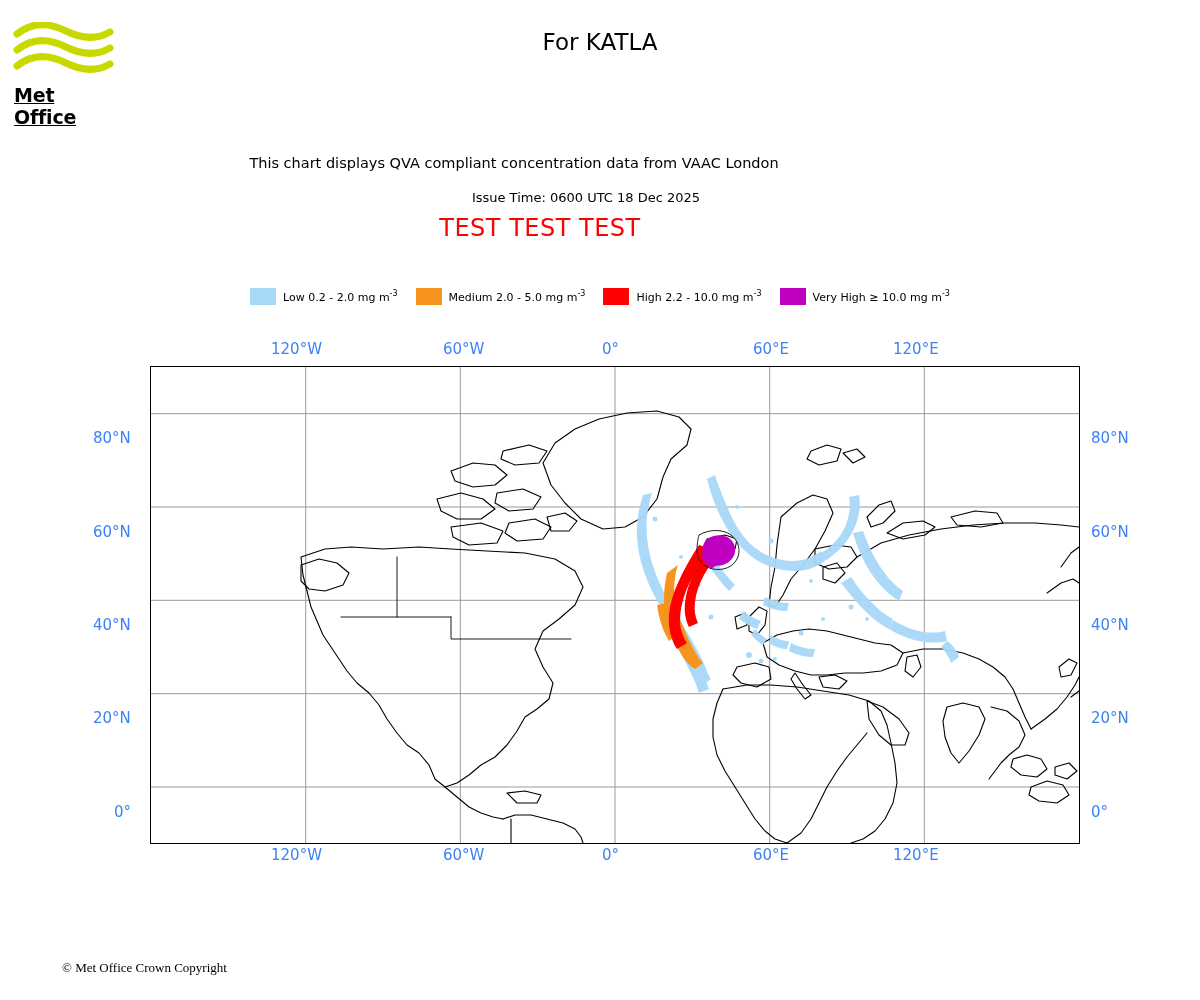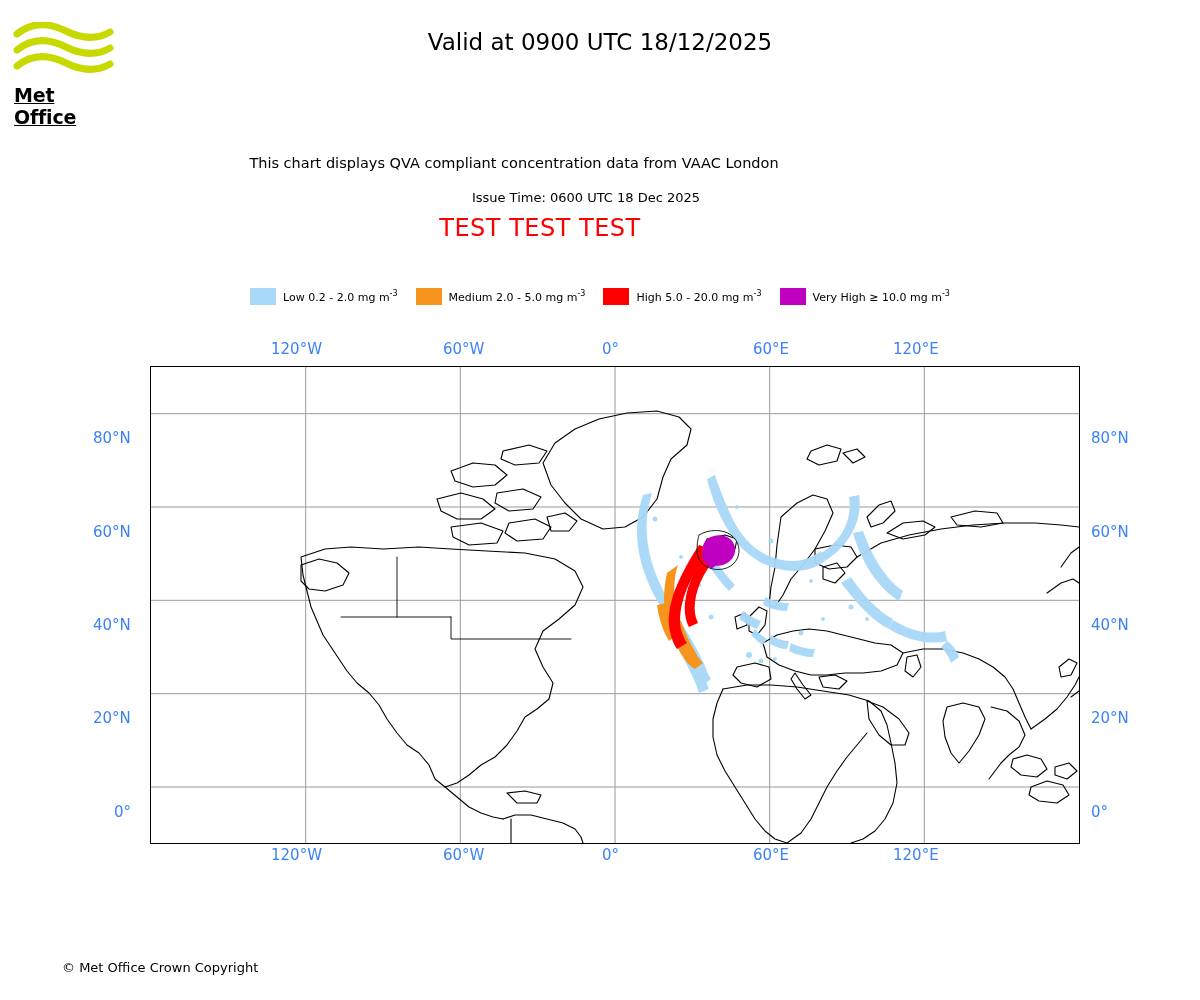--- a/index.html
+++ b/index.html
@@ -130,56 +130,57 @@
     color: #3b82f6;
     white-space: nowrap;
   }
 
   #copyright {
     position: absolute;
     left: 62px;
     top: 960px;
     font-size: 13px;
     color: #000;
+    font-family: Liberation Serif, serif;
   }
 </style>
 </head>
 <body>
 
 <div id="logo">
   <svg width="110" height="62" viewBox="0 0 110 62">
     <g fill="none" stroke="#c8d900" stroke-width="7" stroke-linecap="round">
       <path d="M5,12 C22,-2 40,2 54,9 C68,16 84,18 98,10"></path>
       <path d="M5,28 C22,14 40,18 54,25 C68,32 84,34 98,26"></path>
       <path d="M5,44 C22,30 40,34 54,41 C68,48 84,50 98,42"></path>
     </g>
   </svg>
   <div class="logo-text">Met Office</div>
 </div>
 
 <div id="title-block">
-  <div class="t-line">Valid at 0900 UTC 18/12/2025</div>
+  <div class="t-line">For KATLA</div>
 </div>
 
 <div id="subtitle1">This chart displays QVA compliant concentration data from VAAC London</div>
 <div id="subtitle2">Issue Time: 0600 UTC 18 Dec 2025</div>
 <div id="testbanner">TEST TEST TEST</div>
 
 <div id="legend">
   <div class="legend-item">
     <span class="swatch" style="background:#a8d8f8"></span>
     <span class="legend-label"><span>Low 0.2 - 2.0 mg m</span><span class="sup">-3</span></span>
   </div>
   <div class="legend-item">
     <span class="swatch" style="background:#f7941d"></span>
     <span class="legend-label"><span>Medium 2.0 - 5.0 mg m</span><span class="sup">-3</span></span>
   </div>
   <div class="legend-item">
     <span class="swatch" style="background:#ff0000"></span>
-    <span class="legend-label"><span>High 5.0 - 20.0 mg m</span><span class="sup">-3</span></span>
+    <span class="legend-label"><span>High 2.2 - 10.0 mg m</span><span class="sup">-3</span></span>
   </div>
   <div class="legend-item">
     <span class="swatch" style="background:#c000c0"></span>
     <span class="legend-label"><span>Very High  ≥  10.0 mg m</span><span class="sup">-3</span></span>
   </div>
 </div>
 
 <div class="tick-label" style="left:271px; top:340px;">120°W</div>
 <div class="tick-label" style="left:443px; top:340px;">60°W</div>
 <div class="tick-label" style="left:602px; top:340px;">0°</div>

